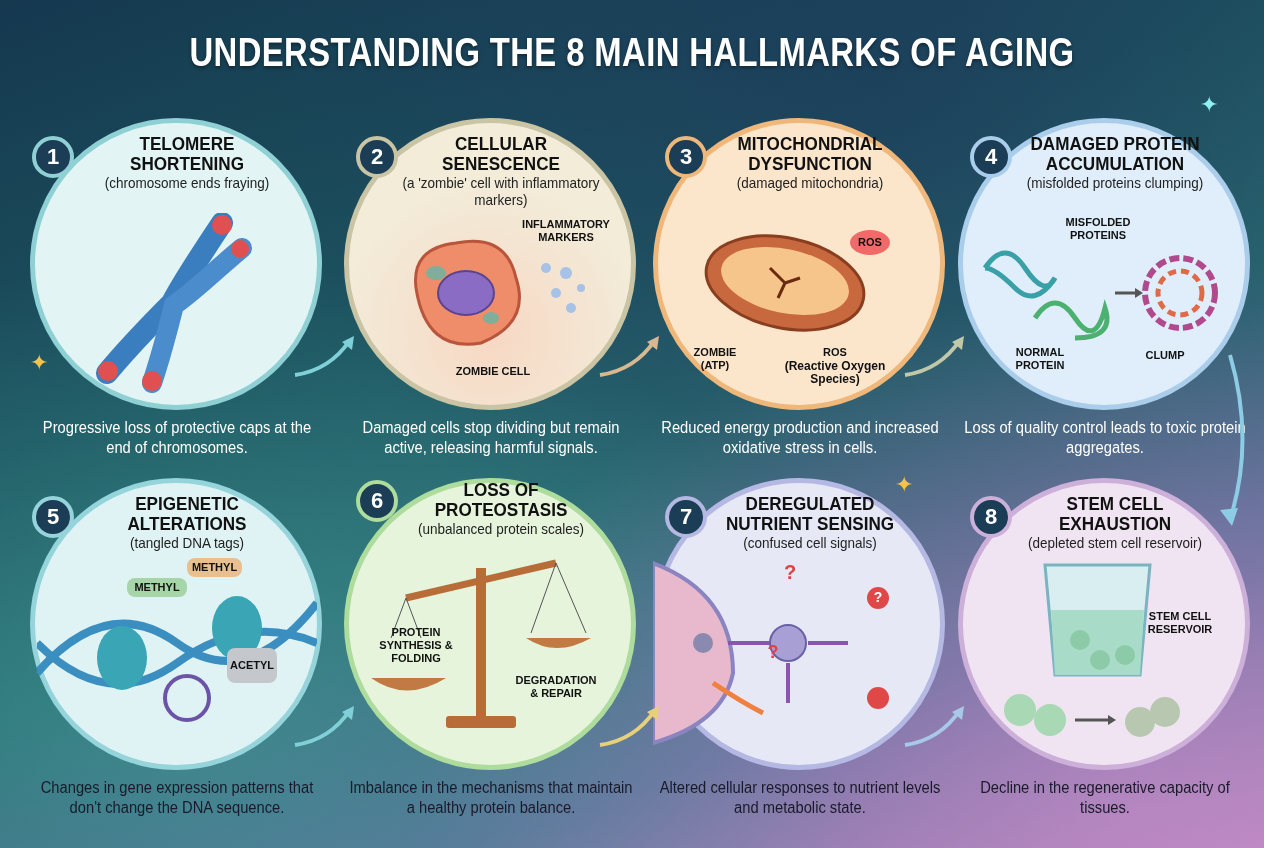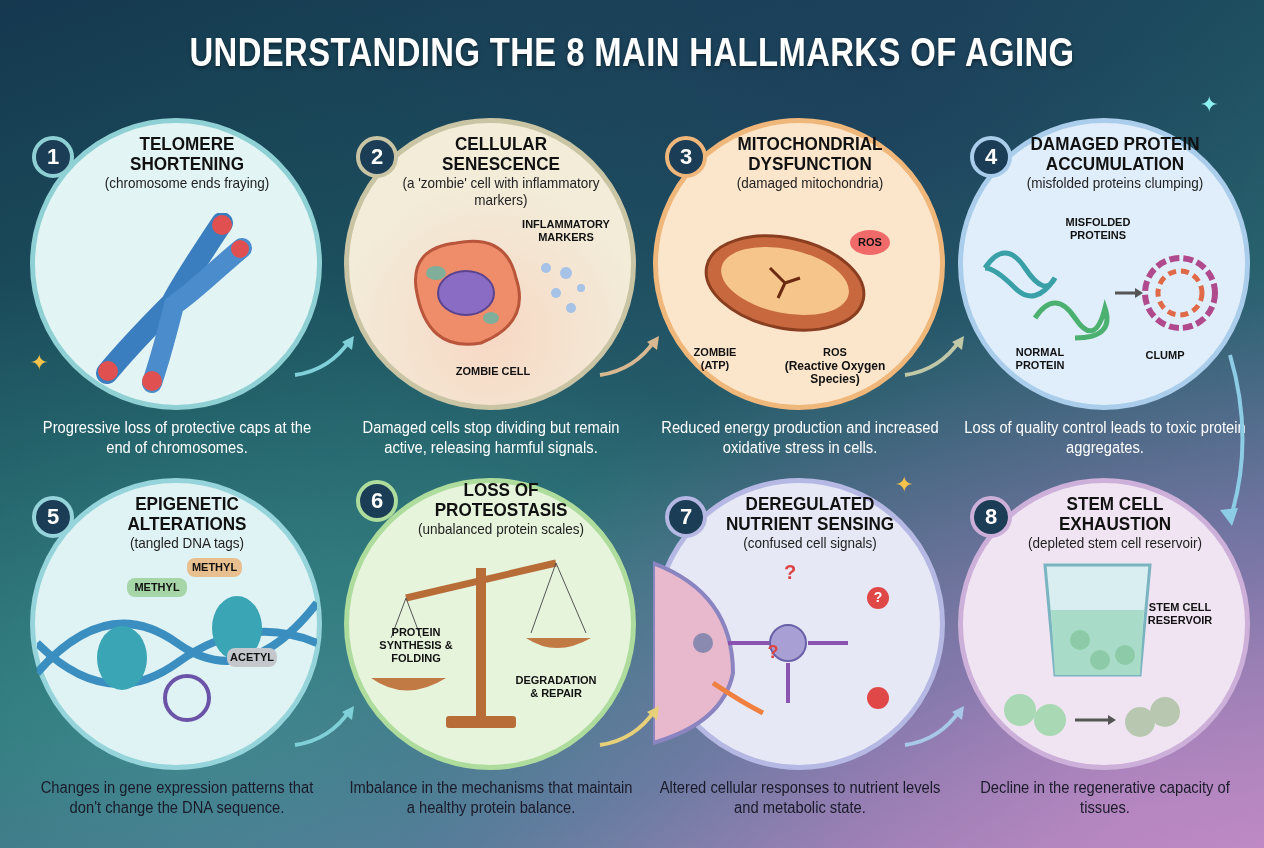--- a/index.html
+++ b/index.html
@@ -114,21 +114,21 @@
   <div class="ptitle"><span>EPIGENETIC ALTERATIONS</span><span class="psub">(tangled DNA tags)</span></div>
   <svg style="left:15px;top:95px" width="280" height="150" viewBox="0 0 280 150">
     <path d="M0 100 Q70 20 140 70 T280 30" stroke="#3b8fc0" stroke-width="8" fill="none"></path>
     <path d="M0 70 Q70 140 140 90 T280 70" stroke="#3b8fc0" stroke-width="8" fill="none"></path>
     <ellipse cx="85" cy="85" rx="25" ry="32" fill="#3aa5b4"></ellipse>
     <ellipse cx="200" cy="55" rx="25" ry="32" fill="#3aa5b4"></ellipse>
     <circle cx="150" cy="125" r="22" fill="none" stroke="#6b54a8" stroke-width="4"></circle>
   </svg>
   <div class="lbl" style="left:105px;top:100px;width:60px;background:#a6d6a8;border-radius:8px;padding:3px 0">METHYL</div>
   <div class="lbl" style="left:165px;top:80px;width:55px;background:#e8c090;border-radius:8px;padding:3px 0">METHYL</div>
-  <div class="lbl" style="left:205px;top:170px;width:50px;background:#c4c8cc;border-radius:8px;padding:3px 0">ACETYL</div>
+  <div class="lbl" style="left:205px;top:170px;width:50px;background:#c4c8cc;border-radius:8px;padding:11px 0">ACETYL</div>
   <div class="desc" style="color:#1a1a2a">Changes in gene expression patterns that don't change the DNA sequence.</div>
 </div>
 
 <div class="panel" style="left:336px;top:478px">
   <div class="circle" style="background:#e6f4dc;border-color:#aedc9c"></div>
   <div class="badge" style="border-color:#aedc9c;top:2px">6</div>
   <div class="ptitle" style="top:2px"><span>LOSS OF PROTEOSTASIS</span><span class="psub">(unbalanced protein scales)</span></div>
   <svg style="left:30px;top:60px" width="240" height="200" viewBox="0 0 240 200">
     <line x1="40" y1="60" x2="190" y2="25" stroke="#b86d38" stroke-width="7"></line>
     <rect x="110" y="30" width="10" height="150" fill="#b86d38"></rect>
@@ -176,21 +176,21 @@
     <circle cx="80" cy="80" r="10" fill="#8ccaa8"></circle>
       <circle cx="100" cy="100" r="10" fill="#8ccaa8"></circle>
       <circle cx="125" cy="95" r="10" fill="#8ccaa8"></circle>
     <circle cx="20" cy="150" r="16" fill="#a8d8b4"></circle>
       <circle cx="50" cy="160" r="16" fill="#a8d8b4"></circle>
     <path d="M75 160 L110 160" stroke="#555" stroke-width="3"></path>
       <path d="M108 155 l8 5 l-8 5z" fill="#555"></path>
     <circle cx="140" cy="162" r="15" fill="#b8c8b0"></circle>
       <circle cx="165" cy="152" r="15" fill="#b8c8b0"></circle>
   </svg>
-  <div class="lbl" style="left:195px;top:123px;width:70px">STEM CELL RESERVOIR</div>
+  <div class="lbl" style="left:195px;top:132px;width:70px">STEM CELL RESERVOIR</div>
   <div class="desc" style="color:#1a1a2a">Decline in the regenerative capacity of tissues.</div>
 </div>
 
 <svg class="arrow" style="left:290px;top:330px" width="70" height="50">
     <path d="M5 45 Q40 40 60 10" stroke="#7fd0d8" stroke-width="4" fill="none"></path>
     <path d="M52 12 l12 -6 l-2 14z" fill="#7fd0d8"></path>
   </svg>
 <svg class="arrow" style="left:595px;top:330px" width="70" height="50">
     <path d="M5 45 Q40 40 60 10" stroke="#d8b890" stroke-width="4" fill="none"></path>
     <path d="M52 12 l12 -6 l-2 14z" fill="#d8b890"></path>

